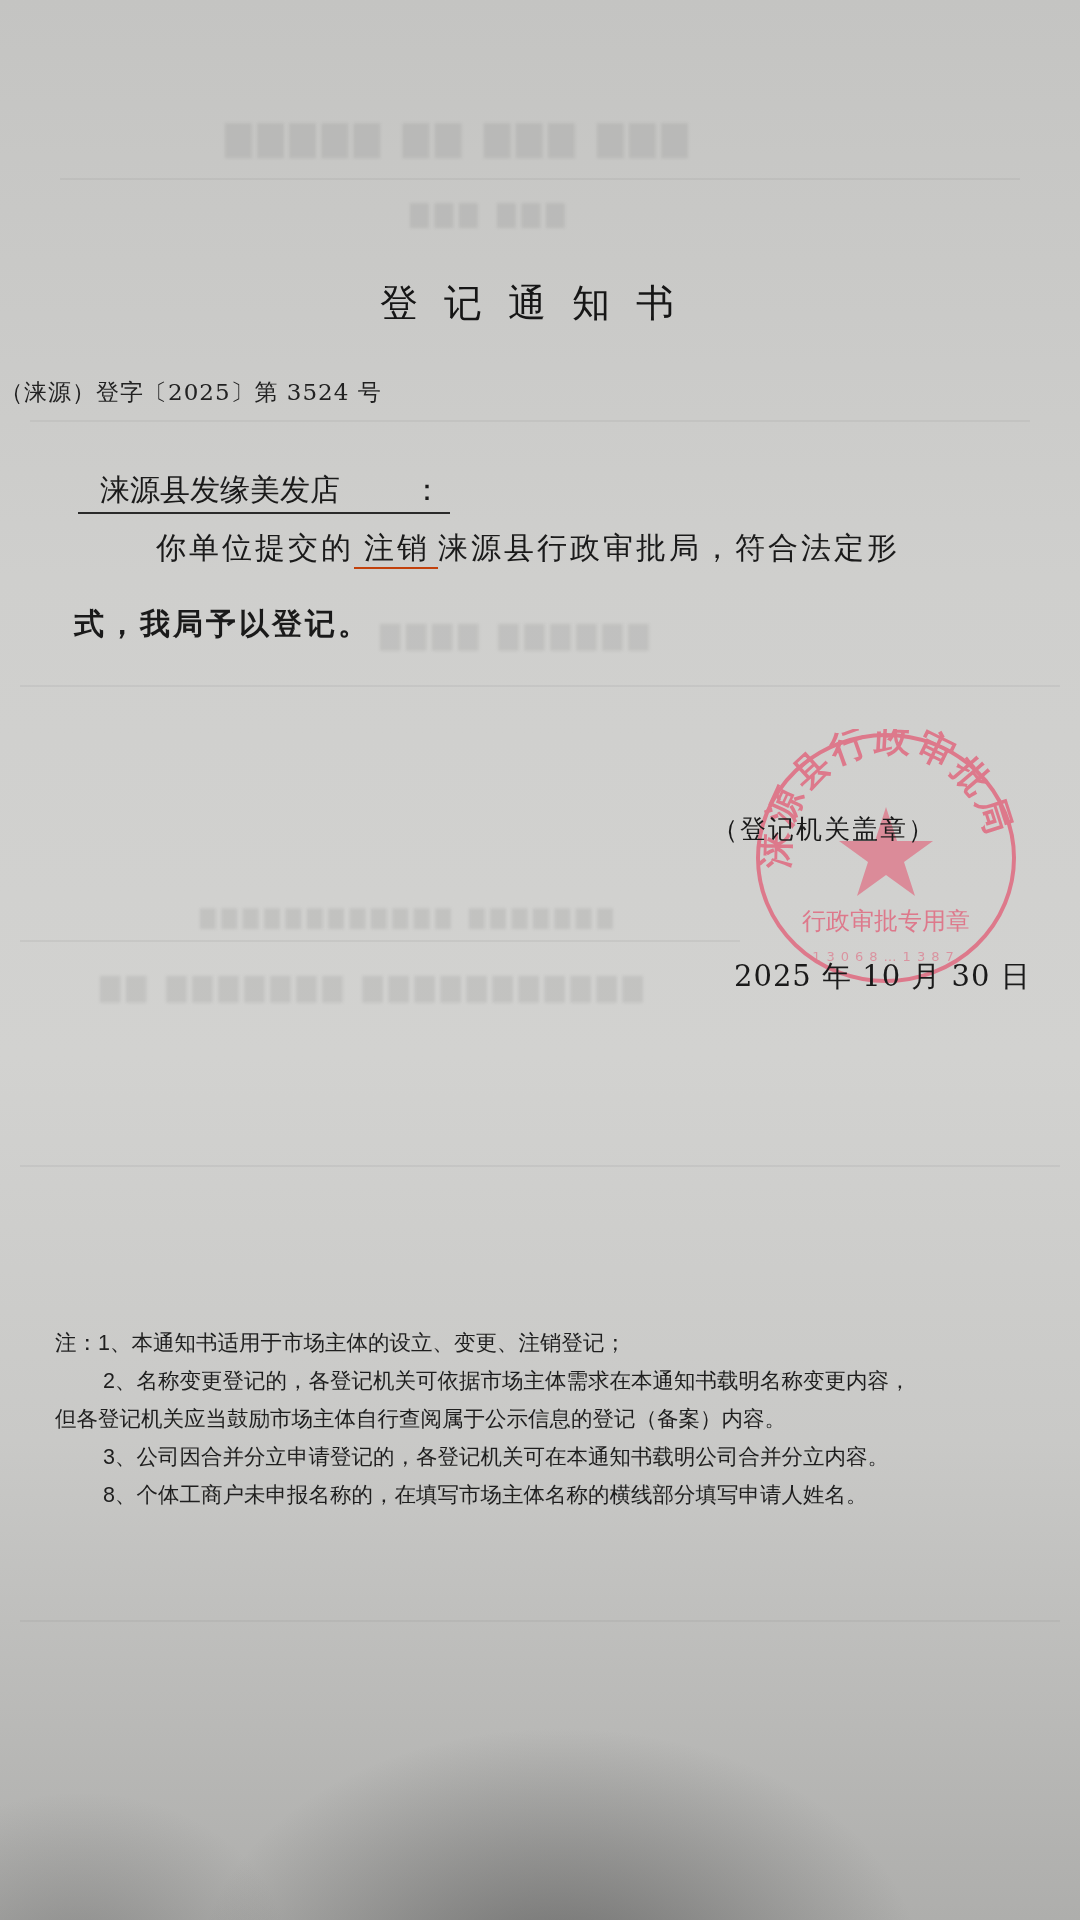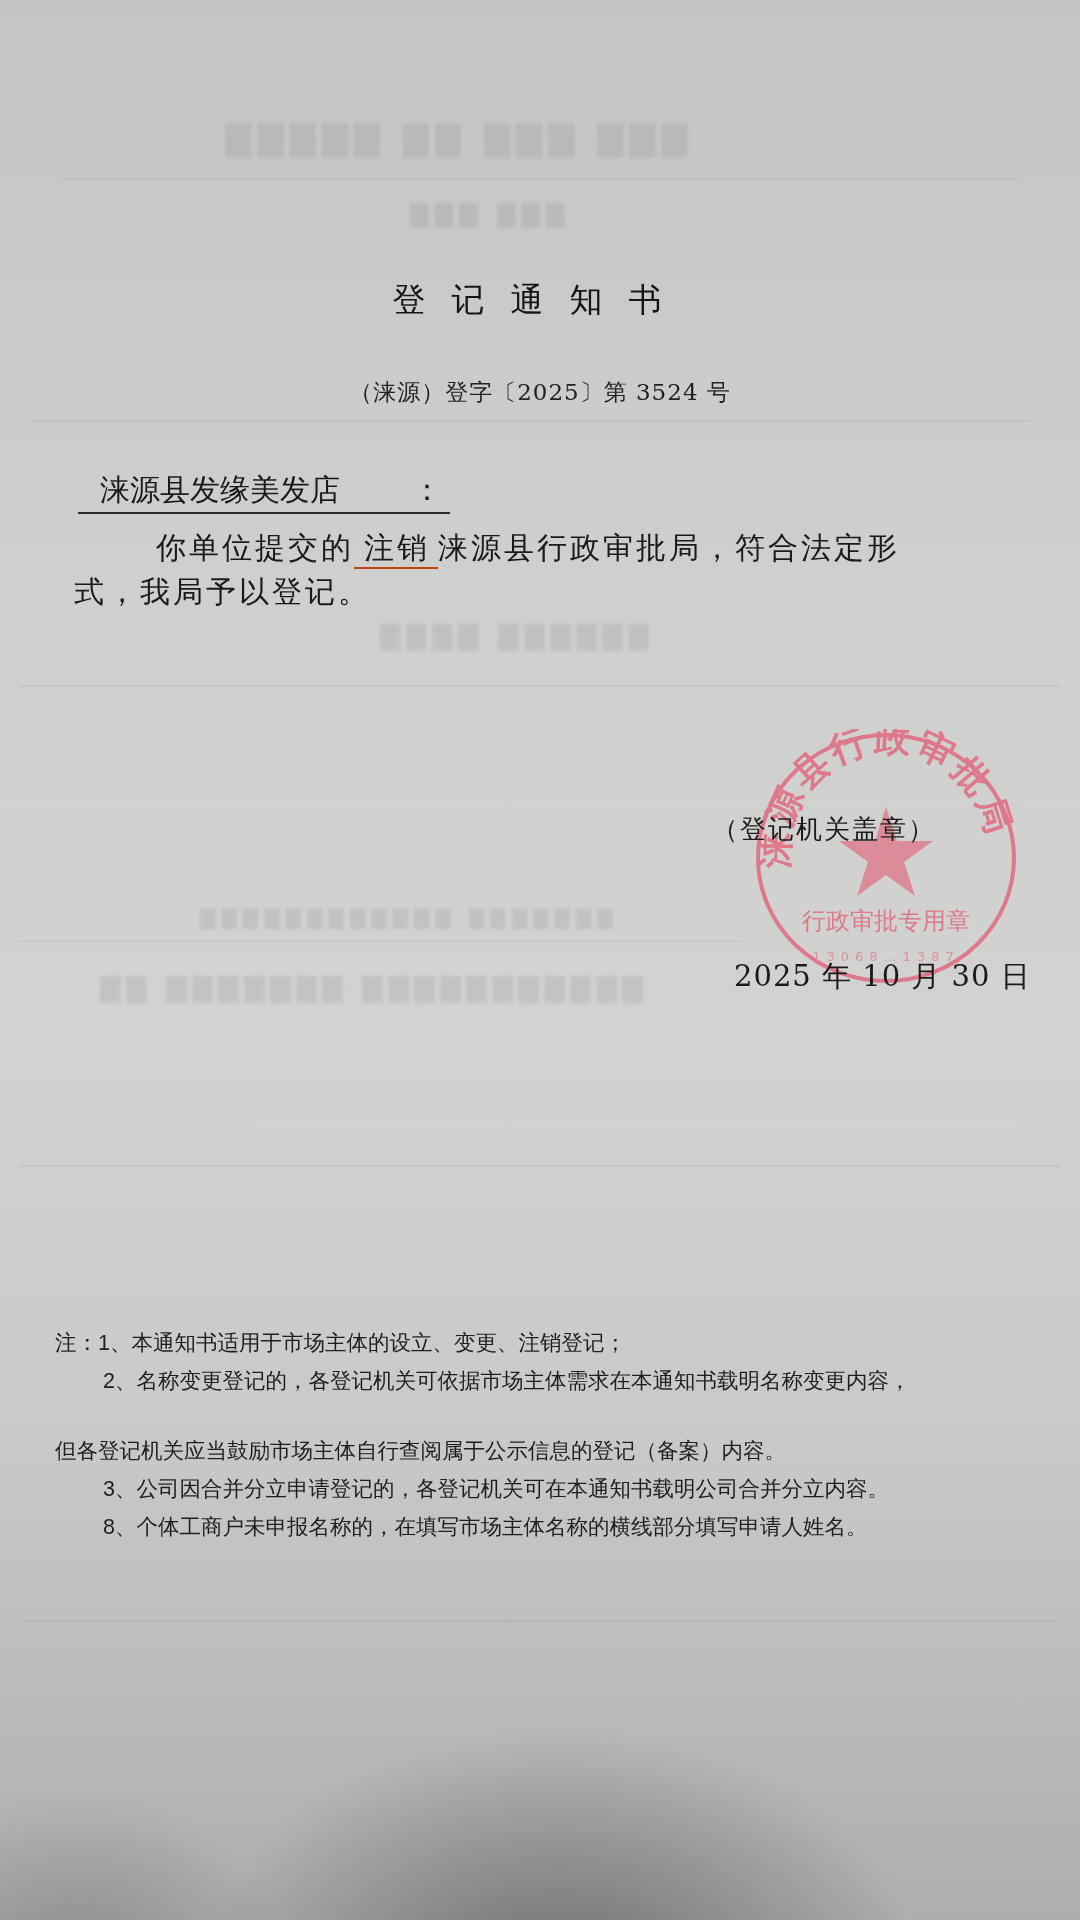--- a/index.html
+++ b/index.html
@@ -38,31 +38,31 @@
       filter: blur(1.5px);
       white-space: nowrap;
     }
     .title {
       position: absolute;
       top: 278px;
       left: 0;
       width: 1080px;
       text-align: center;
       font-family: "DejaVu Sans", sans-serif;
-      font-size: 33px;
+      font-size: 38px;
       font-weight: 500;
       letter-spacing: 26px;
       color: #161616;
     }
     .docno {
       position: absolute;
       top: 377px;
       left: 0;
       width: 1080px;
-      text-align: center;
+      text-align: left;
       font-size: 23px;
       color: #222;
       letter-spacing: 1px;
     }
     .addressee {
       position: absolute;
       top: 470px;
       left: 78px;
       width: 372px;
       border-bottom: 2px solid #2a2a2a;
@@ -81,21 +81,21 @@
     }
     .body-line {
       position: absolute;
       font-family: "DejaVu Sans", sans-serif;
       font-size: 30px;
       color: #1a1a1a;
       letter-spacing: 3px;
       white-space: nowrap;
     }
     .line1 { top: 528px; left: 156px; }
-    .line2 { top: 572px; left: 74px; }
+    .line2 { top: 604px; left: 74px; font-weight: bold; }
     .fill-in {
       display: inline-block;
       border-bottom: 2px solid #c2410c;
       padding: 0 8px 0 10px;
       line-height: 38px;
     }
     .seal-label {
       position: absolute;
       top: 812px;
       left: 712px;
@@ -128,21 +128,21 @@
       top: 1324px;
       left: 55px;
       width: 1000px;
       font-family: Liberation Sans, sans-serif;
       font-size: 21.5px;
       color: #1e1e1e;
       line-height: 38px;
     }
     .note-row { white-space: nowrap; }
     .note-indent { padding-left: 48px; }
-    .note-cont { padding-left: 0; margin-top: 32px; }
+    .note-cont { padding-left: 0; }
   </style>
 </head>
 <body>
 
 <div class="paper"></div>
 
 <div class="ghost" style="top:178px;left:60px;width:960px;"></div>
 <div class="ghost" style="top:420px;left:30px;width:1000px;"></div>
 <div class="ghost" style="top:685px;left:20px;width:1040px;"></div>
 <div class="ghost" style="top:940px;left:20px;width:720px;"></div>

